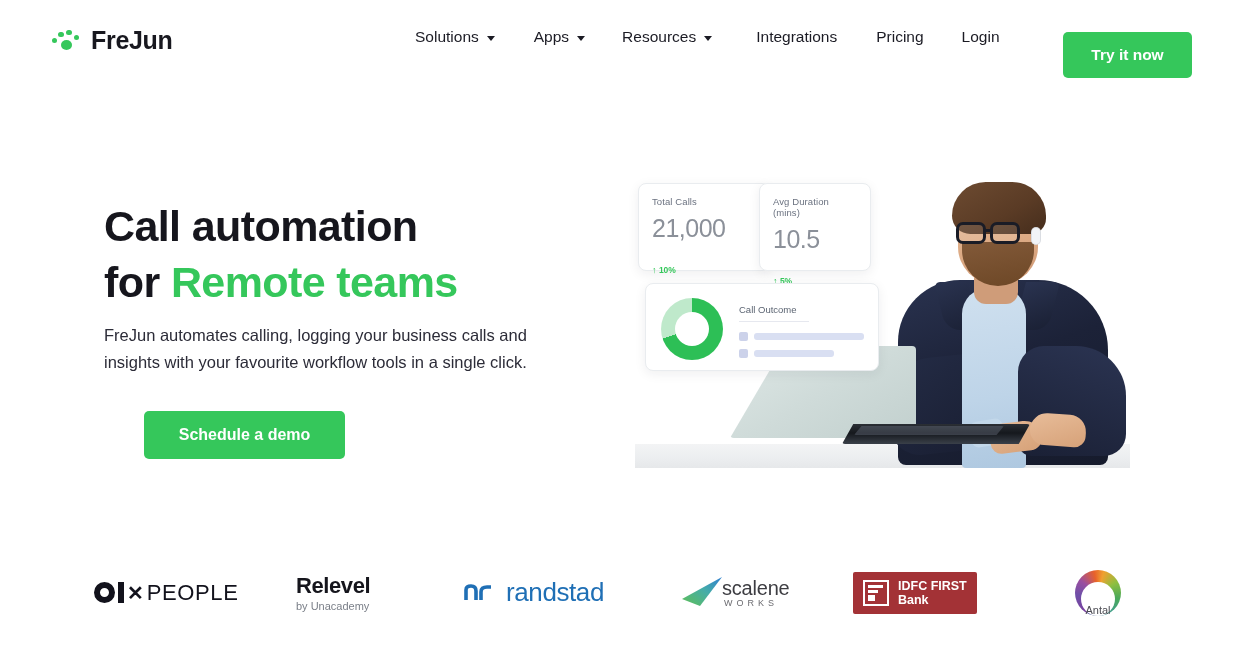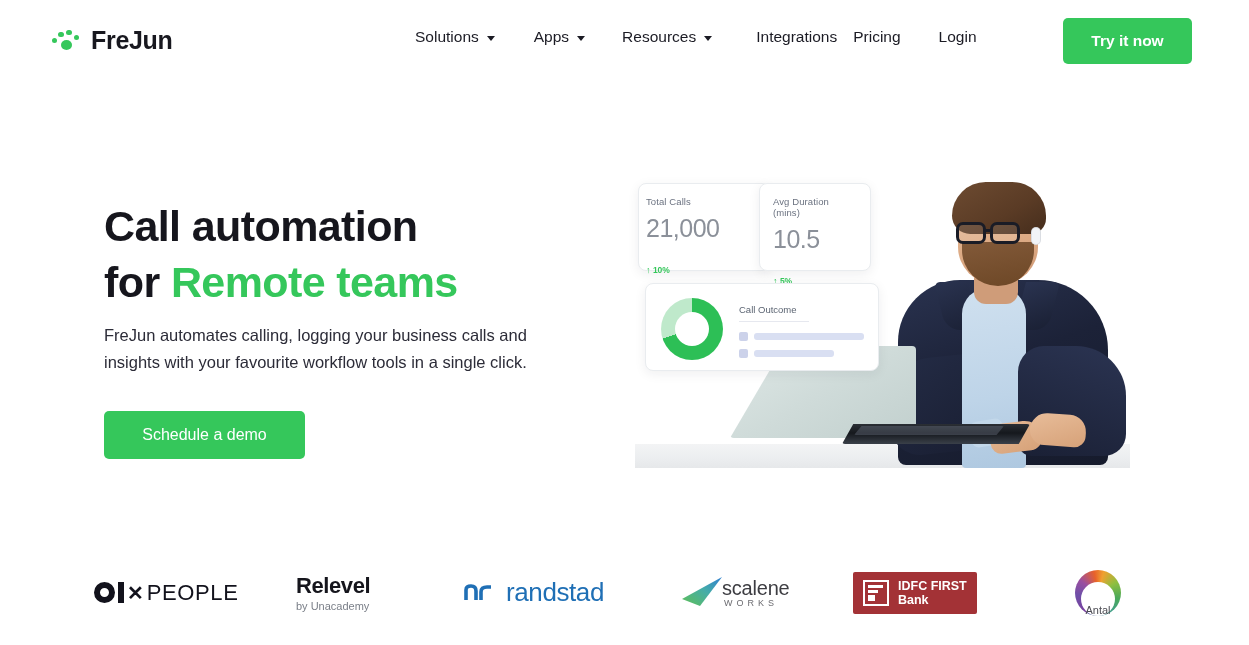--- a/index.html
+++ b/index.html
@@ -33,31 +33,31 @@
 
   .nav { position: absolute; left: 415px; top: 28px; display: flex; align-items: center; }
   .nav-item {
     display: flex; align-items: center; gap: 8px;
     font-size: 15.5px; color: #1b1b24; white-space: nowrap;
     cursor: pointer;
   }
   .nav-gap-1 { margin-right: 39px; }
   .nav-gap-2 { margin-right: 37px; }
   .nav-gap-3 { margin-right: 44px; }
-  .nav-gap-4 { margin-right: 16px; }
+  .nav-gap-4 { margin-right: 39px; }
   .nav-gap-5 { margin-right: 38px; }
   .caret {
     width: 0; height: 0; display: inline-block;
     border-left: 4.5px solid transparent;
     border-right: 4.5px solid transparent;
     border-top: 5.5px solid #1b1b24;
     margin-top: 2px;
   }
   .cta-top {
-    position: absolute; left: 1063px; top: 18px;
+    position: absolute; left: 1063px; top: 32px;
     width: 129px; height: 46px; border-radius: 5px;
     background: #35c75b; color: #fff;
     font-size: 15.5px; font-weight: 700;
     display: flex; align-items: center; justify-content: center;
     border: none; cursor: pointer;
     font-family: "Liberation Sans", sans-serif;
   }
 
   
   .hero-copy { position: absolute; left: 104px; top: 198px; width: 500px; }
@@ -68,24 +68,25 @@
   .hero-title .accent { color: #35c75b; }
   .hero-sub {
     margin-top: 12px;
     font-size: 16.5px; line-height: 27px; color: #2c2c38;
     width: 470px;
   }
   .hero-btn {
     margin-top: 35px;
     width: 201px; height: 48px; border-radius: 5px;
     background: #35c75b; color: #fff;
-    font-size: 16px; font-weight: 400;
+    font-size: 16px; font-weight: 700;
     display: flex; align-items: center; justify-content: center;
     border: none; cursor: pointer;
     font-family: "Liberation Sans", sans-serif;
+    margin-left: 40px;
   }
 
   
   .hero-visual { position: absolute; left: 620px; top: 150px; width: 520px; height: 330px; }
 
   .desk {
     position: absolute; left: 15px; top: 294px;
     width: 495px; height: 24px;
     background: linear-gradient(180deg,#f3f4f5 0%, #eceef0 55%, #e6e8ea 100%);
   }
@@ -186,21 +187,21 @@
     background: rgba(120,130,145,.35); border-radius: 2px;
     clip-path: polygon(5% 0%, 100% 0%, 95% 100%, 0% 100%);
   }
 
   
   .card {
     position: absolute; background: #fff;
     border: 1px solid #e9ecef; border-radius: 8px;
     box-shadow: 0 3px 12px rgba(24,32,48,.07);
   }
-  .card-total { left: 18px; top: 33px; width: 132px; height: 88px; padding: 12px 12px 0 7px; }
+  .card-total { left: 18px; top: 33px; width: 132px; height: 88px; padding: 12px 12px 0 13px; }
   .card-avg   { left: 139px; top: 33px; width: 112px; height: 88px; padding: 12px 12px 0 13px; }
   .card-outcome { left: 25px; top: 133px; width: 234px; height: 88px; }
   .card-label { font-size: 9.5px; color: #6b7280; letter-spacing: .1px; }
   .card-value { margin-top: 7px; font-size: 25px; color: #8b9099; font-weight: 400; letter-spacing: -.5px; }
   .card-delta { margin-top: 22px; font-size: 8.5px; color: #35c75b; font-weight: 700; }
   .card-delta .arrow { font-size: 9px; }
 
   .donut {
     position: absolute; left: 15px; top: 14px; width: 62px; height: 62px; border-radius: 50%;
     background: conic-gradient(#2dbf56 0deg 252deg, #bfe9cb 252deg 360deg);

